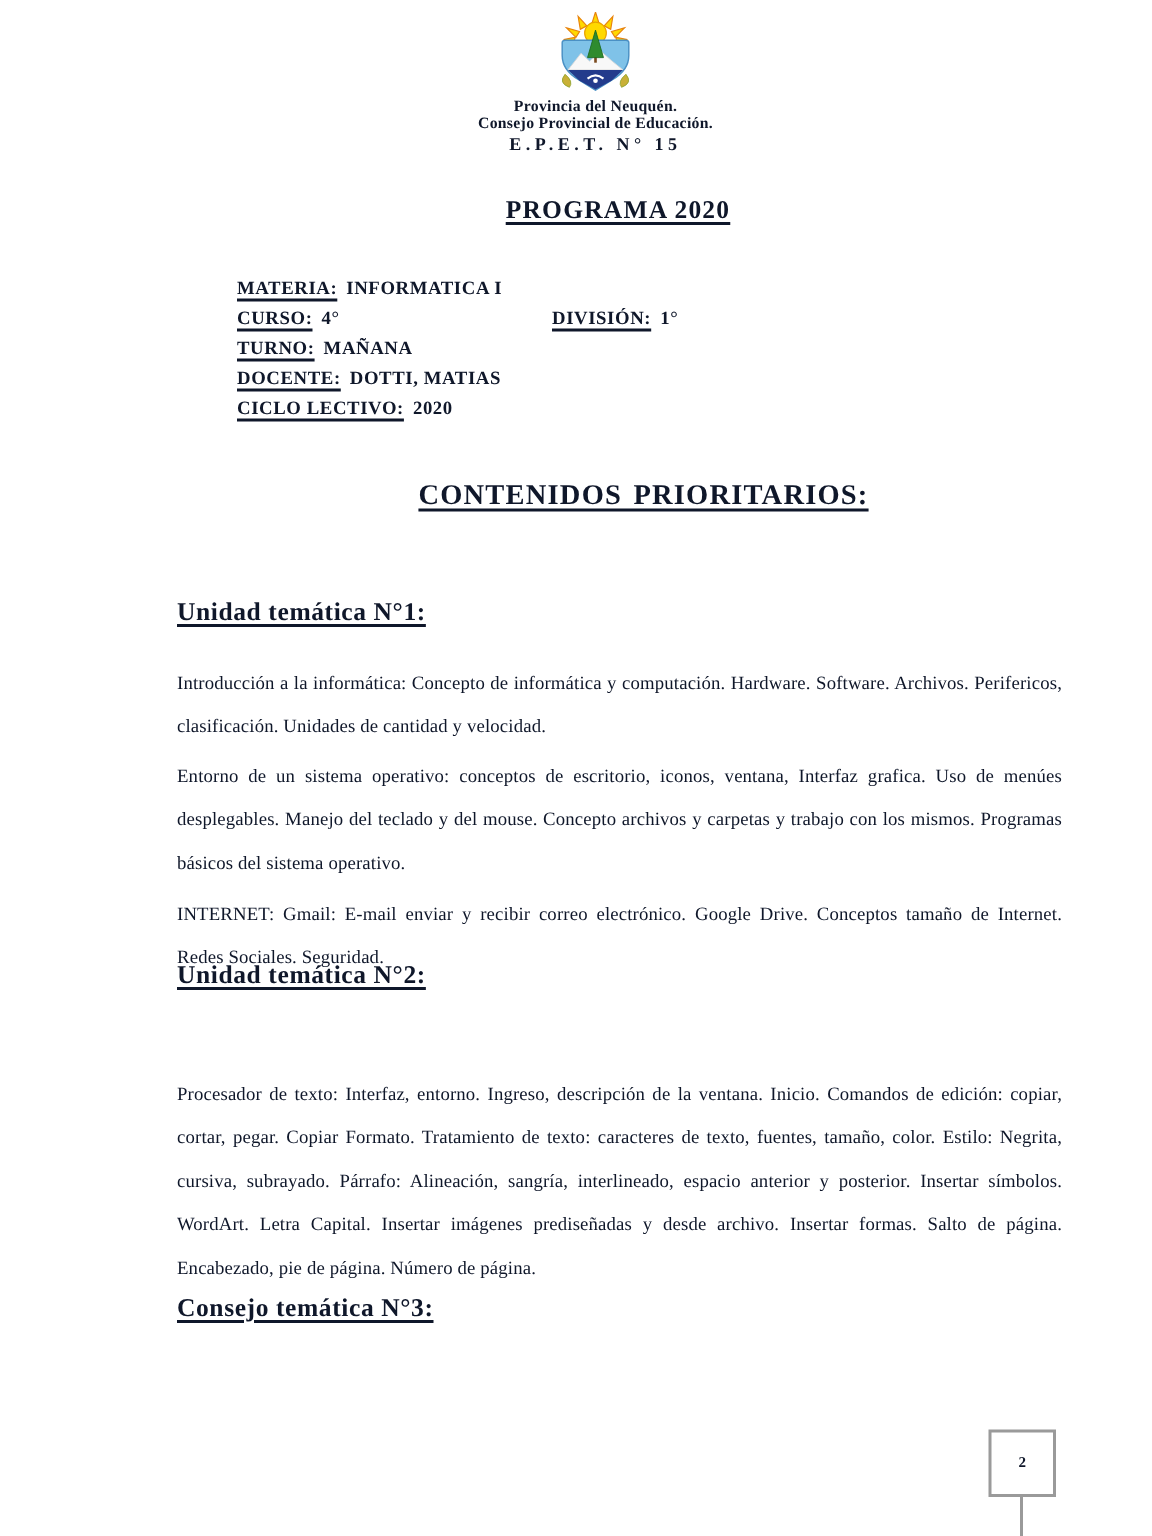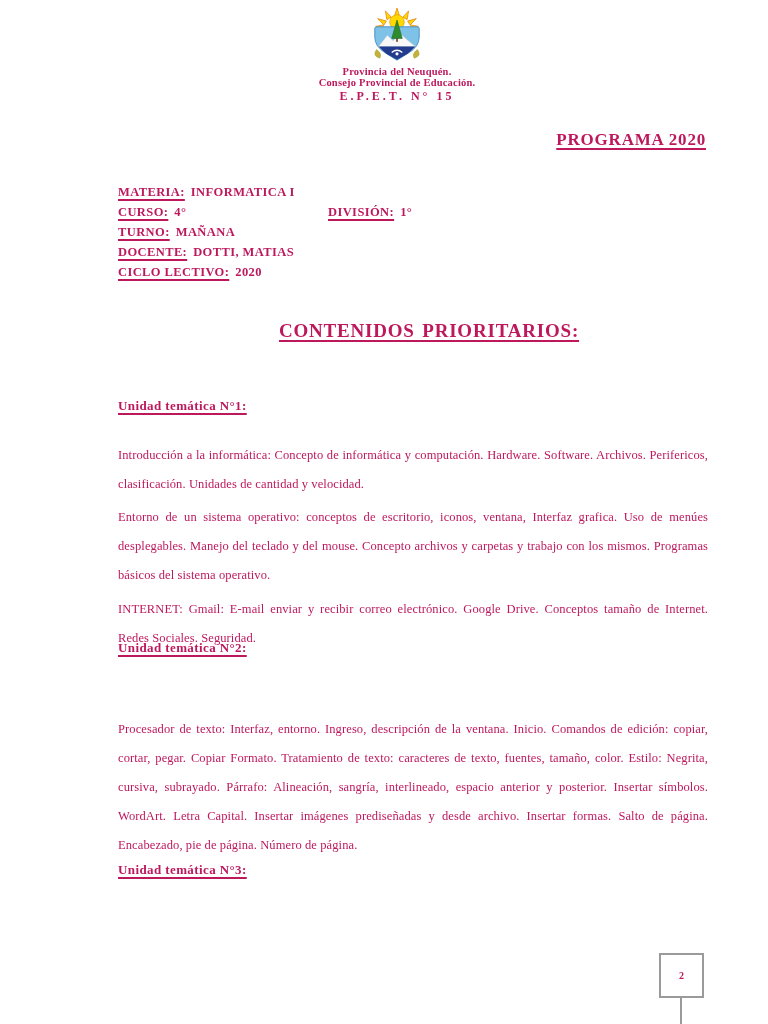--- a/index.html
+++ b/index.html
@@ -2,21 +2,21 @@
 <html><head>
 <meta charset="utf-8">
 <style>
   html, body { margin: 0; padding: 0; background: #ffffff; }
   .page {
     position: relative;
     width: 768px;
     height: 1024px;
     background: #ffffff;
     font-family: "Liberation Serif", "DejaVu Serif", serif;
-    color: #be185d;
+    color: #0f172a;
     overflow: hidden;
   }
 
   
   .header {
     position: absolute;
     top: 8px;
     left: 13px;
     width: 768px;
     text-align: center;
@@ -35,40 +35,40 @@
     font-weight: bold;
     letter-spacing: 3px;
   }
 
   
   .doc-title {
     position: absolute;
     top: 130px;
     left: 118px;
     width: 588px;
-    text-align: right;
+    text-align: center;
     font-size: 17px;
     font-weight: bold;
     letter-spacing: 0.8px;
     text-decoration: underline;
     text-decoration-thickness: 2px;
     text-underline-offset: 3px;
   }
 
   
   .meta {
     position: absolute;
     top: 182px;
     left: 118px;
     width: 588px;
     font-size: 12.5px;
     font-weight: bold;
     letter-spacing: 0.4px;
   }
-  .meta-row { height: 20px; line-height: 20px; position: relative; white-space: nowrap; }
+  .meta-row { height: 20px; line-height: 20px; position: relative; white-space: nowrap; margin-left: 40px; }
   .meta-label {
     text-decoration: underline;
     text-decoration-thickness: 1.5px;
     text-underline-offset: 2.5px;
     margin-right: 6px;
   }
   .meta-division { position: absolute; left: 210px; top: 0; text-align: right; }
 
   
   .section-heading {
@@ -83,21 +83,21 @@
     word-spacing: 2px;
     text-decoration: underline;
     text-decoration-thickness: 1.8px;
     text-underline-offset: 3px;
   }
 
   
   .unit-heading {
     position: absolute;
     left: 118px;
-    font-size: 13px;
+    font-size: 17px;
     font-weight: bold;
     letter-spacing: 0.4px;
     text-decoration: underline;
     text-decoration-thickness: 1.5px;
     text-underline-offset: 2.5px;
   }
   .u1 { top: 398px; }
   .u2 { top: 640px; }
   .u3 { top: 862px; }
 
@@ -206,20 +206,20 @@
   <div class="section-heading">CONTENIDOS PRIORITARIOS:</div>
 
   <div class="unit-heading u1">Unidad temática N°1:</div>
   <div class="body-par p1">Introducción a la informática:  Concepto de informática y computación.  Hardware.  Software.  Archivos. Perifericos, clasificación.  Unidades de cantidad y velocidad.</div>
   <div class="body-par p2">Entorno de un sistema operativo: conceptos de escritorio, iconos, ventana, Interfaz grafica.  Uso de menúes desplegables. Manejo del teclado y del mouse.  Concepto archivos y carpetas y trabajo con los mismos. Programas básicos del sistema operativo.</div>
   <div class="body-par p3">INTERNET: Gmail: E-mail enviar y recibir correo electrónico. Google Drive. Conceptos tamaño de Internet. Redes Sociales. Seguridad.</div>
 
   <div class="unit-heading u2">Unidad temática N°2:</div>
   <div class="body-par p4">Procesador de texto:  Interfaz, entorno. Ingreso, descripción de la ventana. Inicio. Comandos de edición: copiar, cortar, pegar. Copiar Formato. Tratamiento de texto: caracteres de texto, fuentes, tamaño, color. Estilo: Negrita, cursiva, subrayado. Párrafo: Alineación, sangría, interlineado, espacio anterior y posterior. Insertar símbolos. WordArt. Letra Capital. Insertar imágenes prediseñadas y desde archivo. Insertar formas. Salto de página. Encabezado, pie de página. Número de página.</div>
 
-  <div class="unit-heading u3">Unidad temática N°3:</div>
+  <div class="unit-heading u3">Consejo temática N°3:</div>
 
   <div class="page-number-box">
     <span>2</span>
   </div>
   <div class="page-number-stem"></div>
 
 </div>
 
 </body></html>

